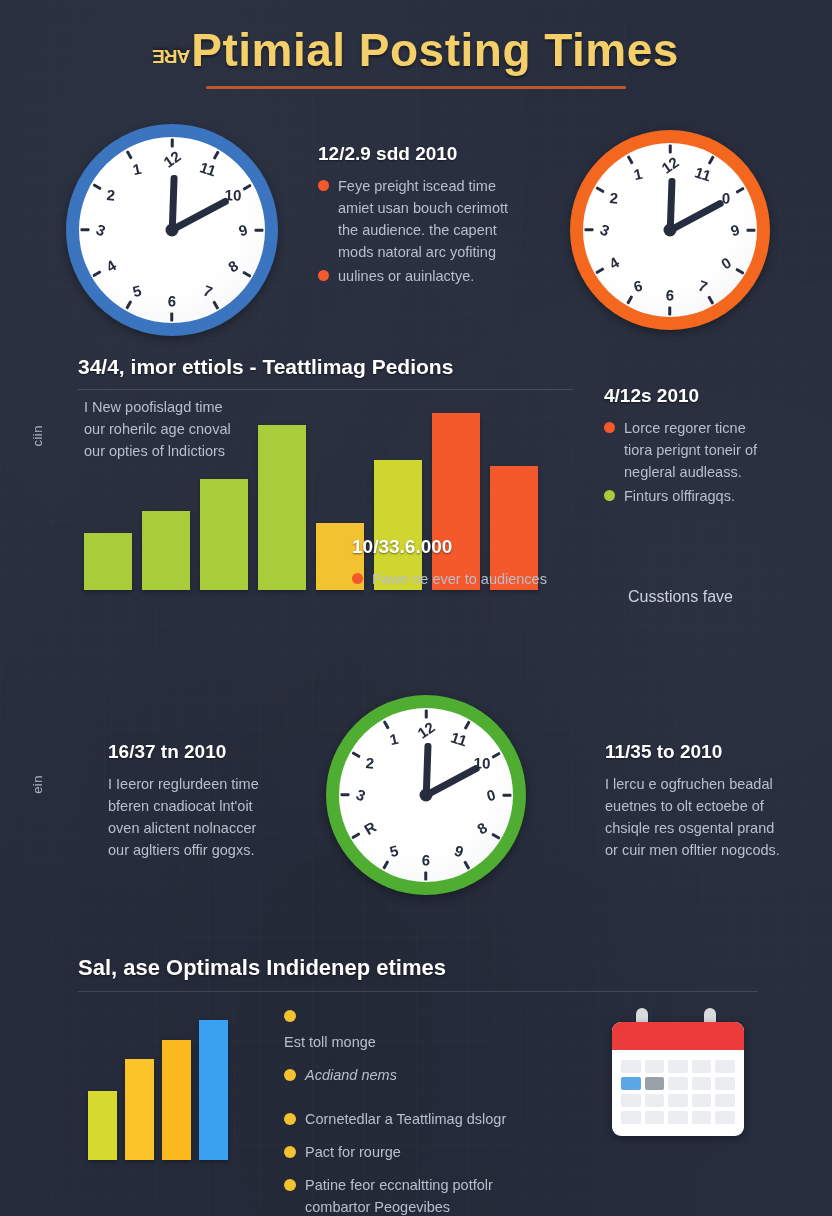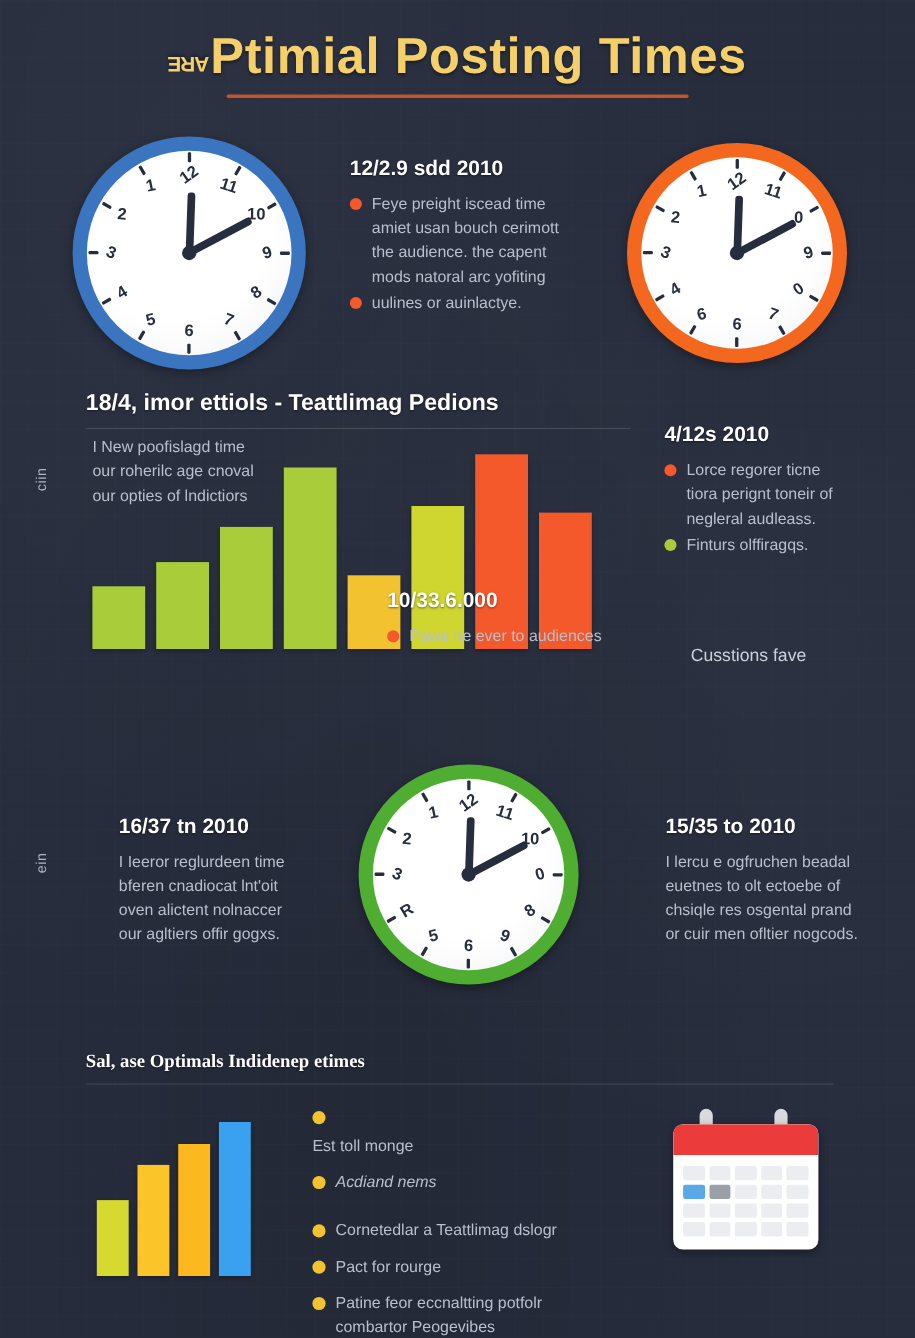--- a/index.html
+++ b/index.html
@@ -285,21 +285,21 @@
       <div class="num" style="left: 43.7083px; top: 67.5px; transform: translate(-50%, -50%) rotate(5deg);">2</div>
       <div style="position: absolute; width: 2.5px; height: 9px; background: rgb(38, 45, 63); border-radius: 1px; left: 29.8519px; top: 59.5px; transform: translate(-50%, -50%) rotate(300deg);"></div>
       <div class="num" style="left: 67.5px; top: 43.7083px; transform: translate(-50%, -50%) rotate(-12deg);">1</div>
       <div style="position: absolute; width: 2.5px; height: 9px; background: rgb(38, 45, 63); border-radius: 1px; left: 59.5px; top: 29.8519px; transform: translate(-50%, -50%) rotate(330deg);"></div>
       <div class="hand" style="width: 6.5px; height: 52px; left: 100px; top: 48px; transform-origin: 50% 100%; transform: translateX(-50%) rotate(2deg);"></div>
       <div class="hand" style="width: 6.5px; height: 60px; left: 100px; top: 40px; transform-origin: 50% 100%; transform: translateX(-50%) rotate(62deg);"></div>
       <div class="hub"></div>
     </div>
 
   <div class="abs" style="left:78px; top:355px; width:495px;">
-    <div class="block-heading" style="font-size:21px;">18/4, imor ettiols - Teattlimag Pedions</div>
+    <div class="block-heading" style="font-size:21px;">34/4, imor ettiols - Teattlimag Pedions</div>
     <div class="hr-soft"></div>
   </div>
 
   <div class="vlabel" style="left:30px; top:425px;">ciin</div>
 
   <div class="abs body-text" style="left:84px; top:396px; width:215px;">I New poofislagd time<br>our roherilc age cnoval<br>our opties of lndictiors</div>
 
   <div class="midbars" id="mid-bars" style="left:84px; top:400px;">
       <div class="bar" style="height: 57px; background: rgb(169, 204, 58);"></div>
       <div class="bar" style="height: 79px; background: rgb(169, 204, 58);"></div>
@@ -365,26 +365,26 @@
       <div class="num" style="left: 43.7083px; top: 67.5px; transform: translate(-50%, -50%) rotate(5deg);">2</div>
       <div style="position: absolute; width: 2.5px; height: 9px; background: rgb(38, 45, 63); border-radius: 1px; left: 29.8519px; top: 59.5px; transform: translate(-50%, -50%) rotate(300deg);"></div>
       <div class="num" style="left: 67.5px; top: 43.7083px; transform: translate(-50%, -50%) rotate(-12deg);">1</div>
       <div style="position: absolute; width: 2.5px; height: 9px; background: rgb(38, 45, 63); border-radius: 1px; left: 59.5px; top: 29.8519px; transform: translate(-50%, -50%) rotate(330deg);"></div>
       <div class="hand" style="width: 6.5px; height: 52px; left: 100px; top: 48px; transform-origin: 50% 100%; transform: translateX(-50%) rotate(2deg);"></div>
       <div class="hand" style="width: 6.5px; height: 60px; left: 100px; top: 40px; transform-origin: 50% 100%; transform: translateX(-50%) rotate(62deg);"></div>
       <div class="hub"></div>
     </div>
 
   <div class="abs" style="left:605px; top:741px; width:225px;">
-    <div class="block-heading">15/35 to 2010</div>
+    <div class="block-heading">11/35 to 2010</div>
     <div class="body-text">I lercu e ogfruchen beadal<br>euetnes to olt ectoebe of<br>chsiqle res osgental prand<br>or cuir men ofltier nogcods.</div>
   </div>
 
   <div class="abs" style="left:78px; top:955px; width:680px;">
-    <div class="block-heading" style="font-size:17px;font-family:Liberation Serif, serif;">Sal, ase Optimals Indidenep etimes</div>
+    <div class="block-heading" style="font-size:22px;">Sal, ase Optimals Indidenep etimes</div>
     <div class="hr-soft"></div>
   </div>
 
   <div class="abs botbars" id="bot-bars" style="left:88px; top:1008px;">
       <div class="bar" style="height: 69px; background: rgb(214, 217, 48);"></div>
       <div class="bar" style="height: 101px; background: rgb(251, 197, 42);"></div>
       <div class="bar" style="height: 120px; background: rgb(251, 184, 31);"></div>
       <div class="bar" style="height: 140px; background: rgb(58, 160, 240);"></div>
     </div>
 

